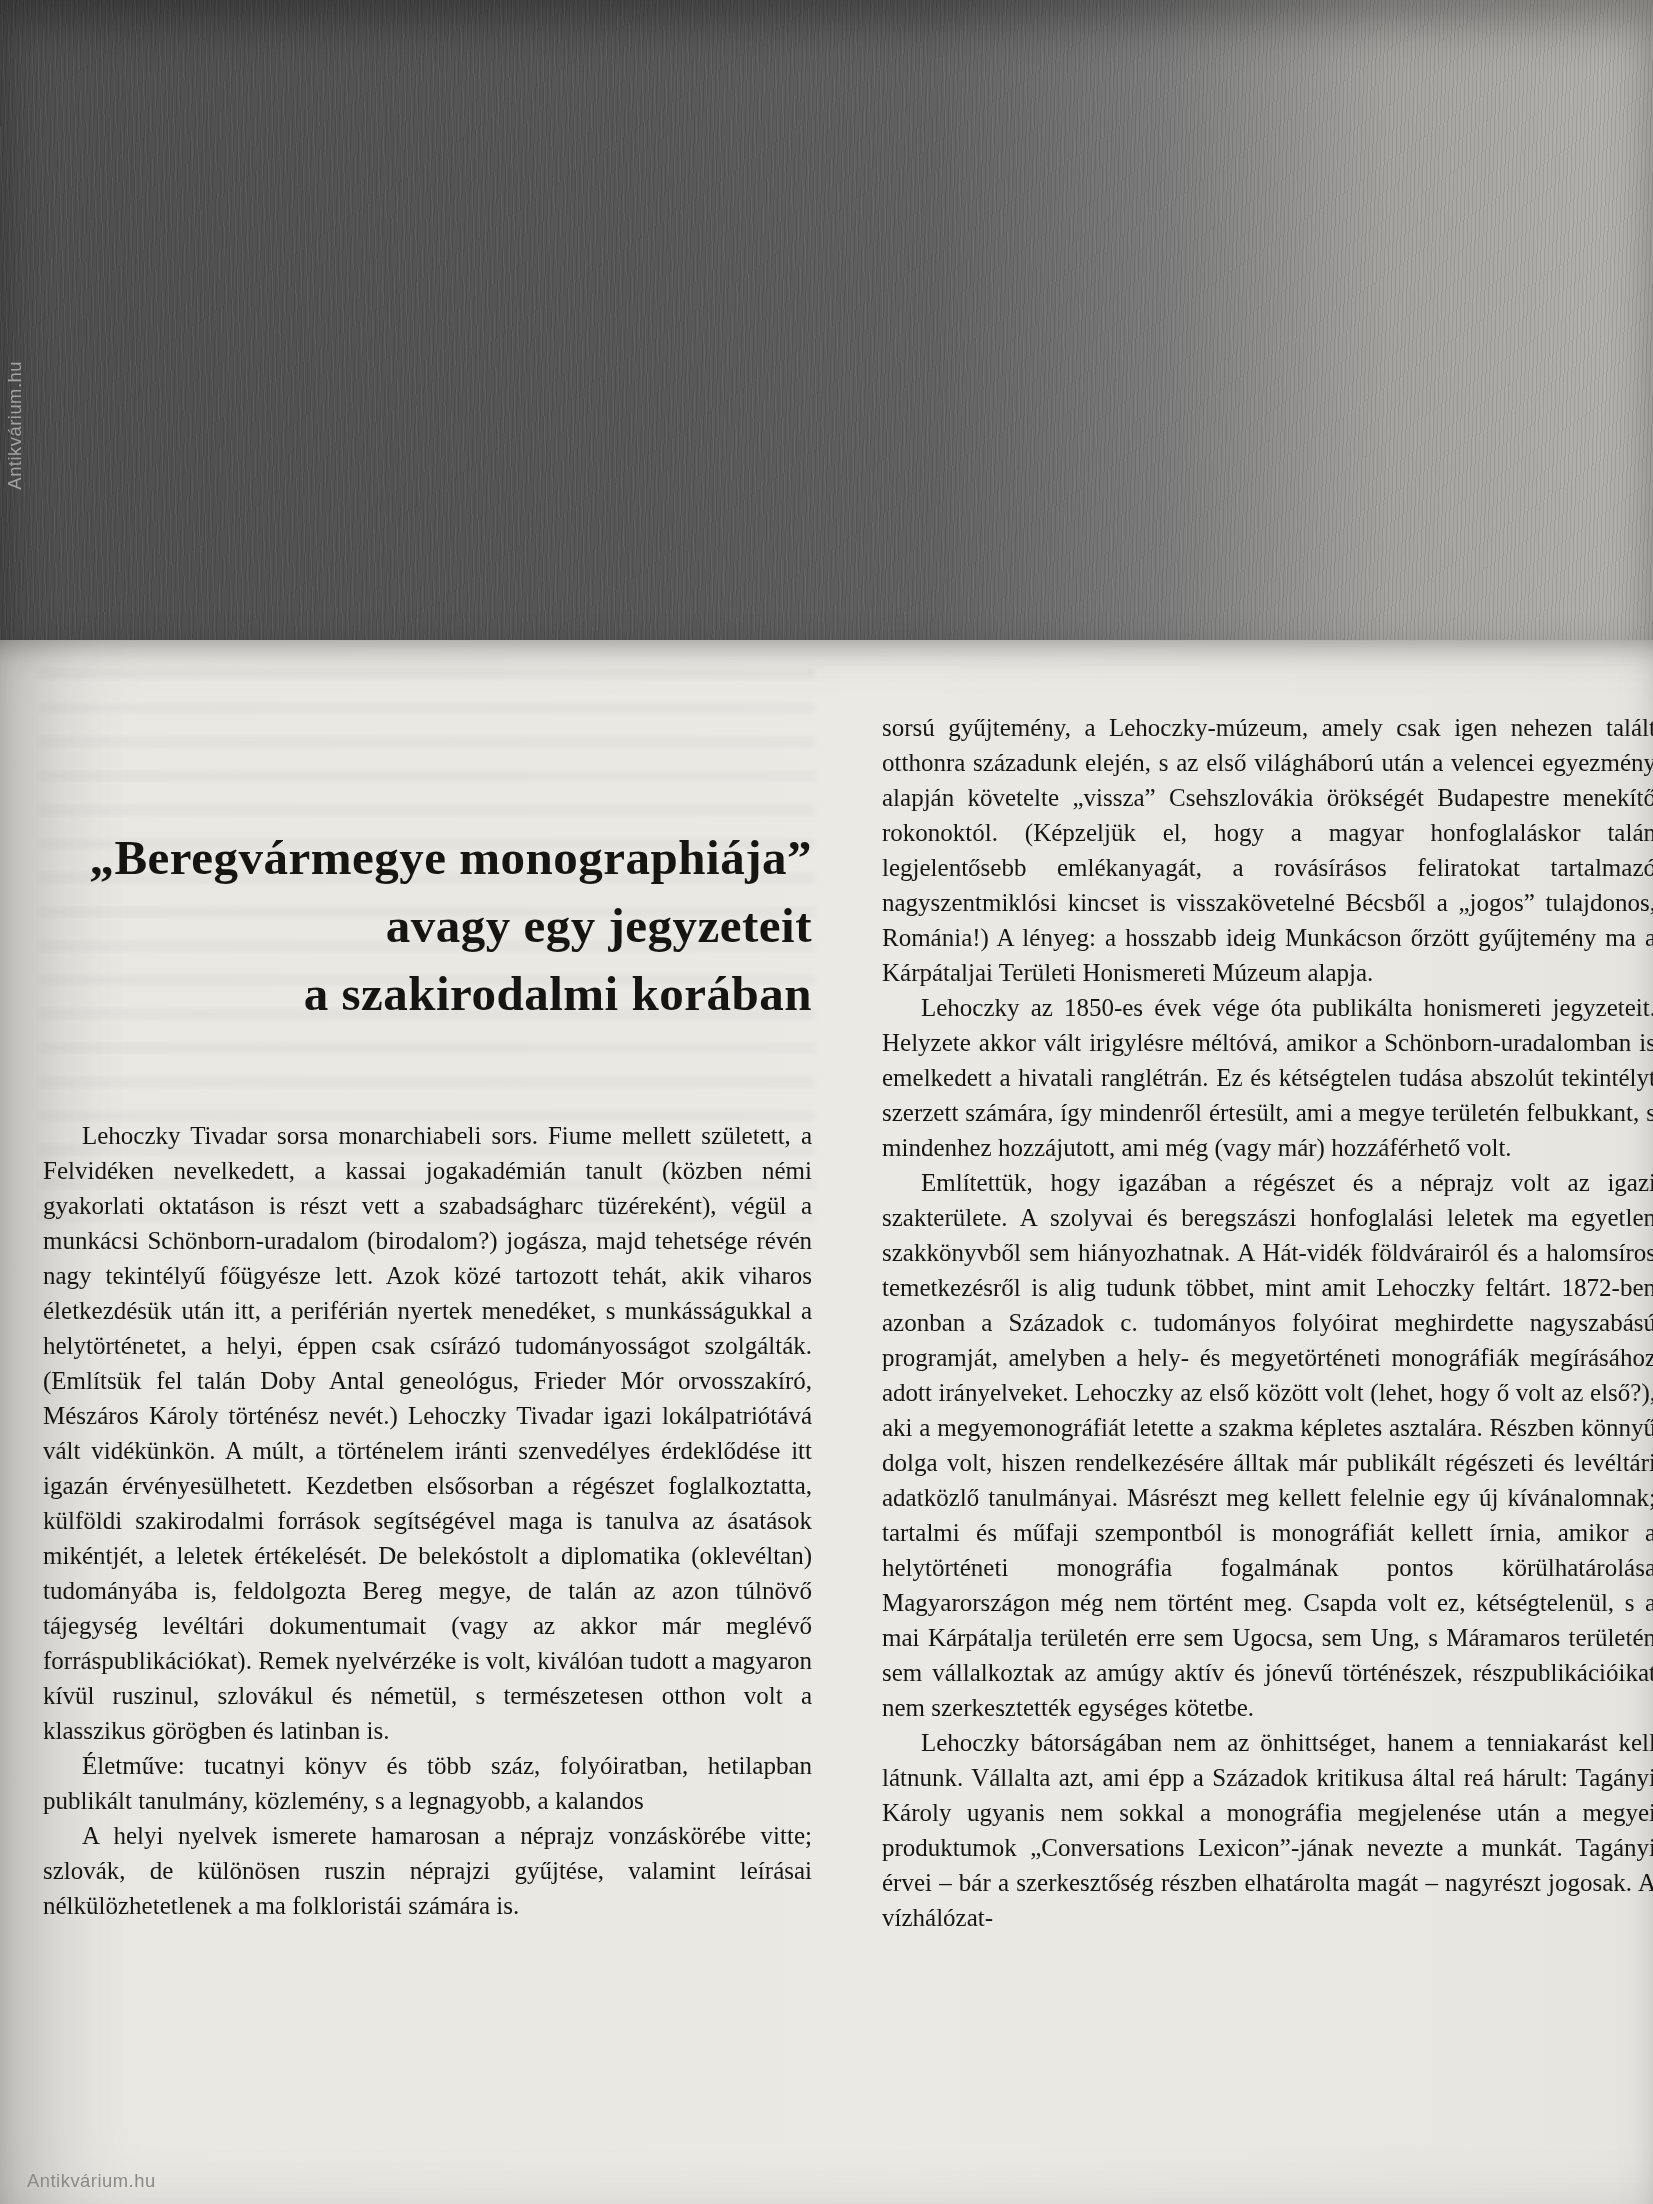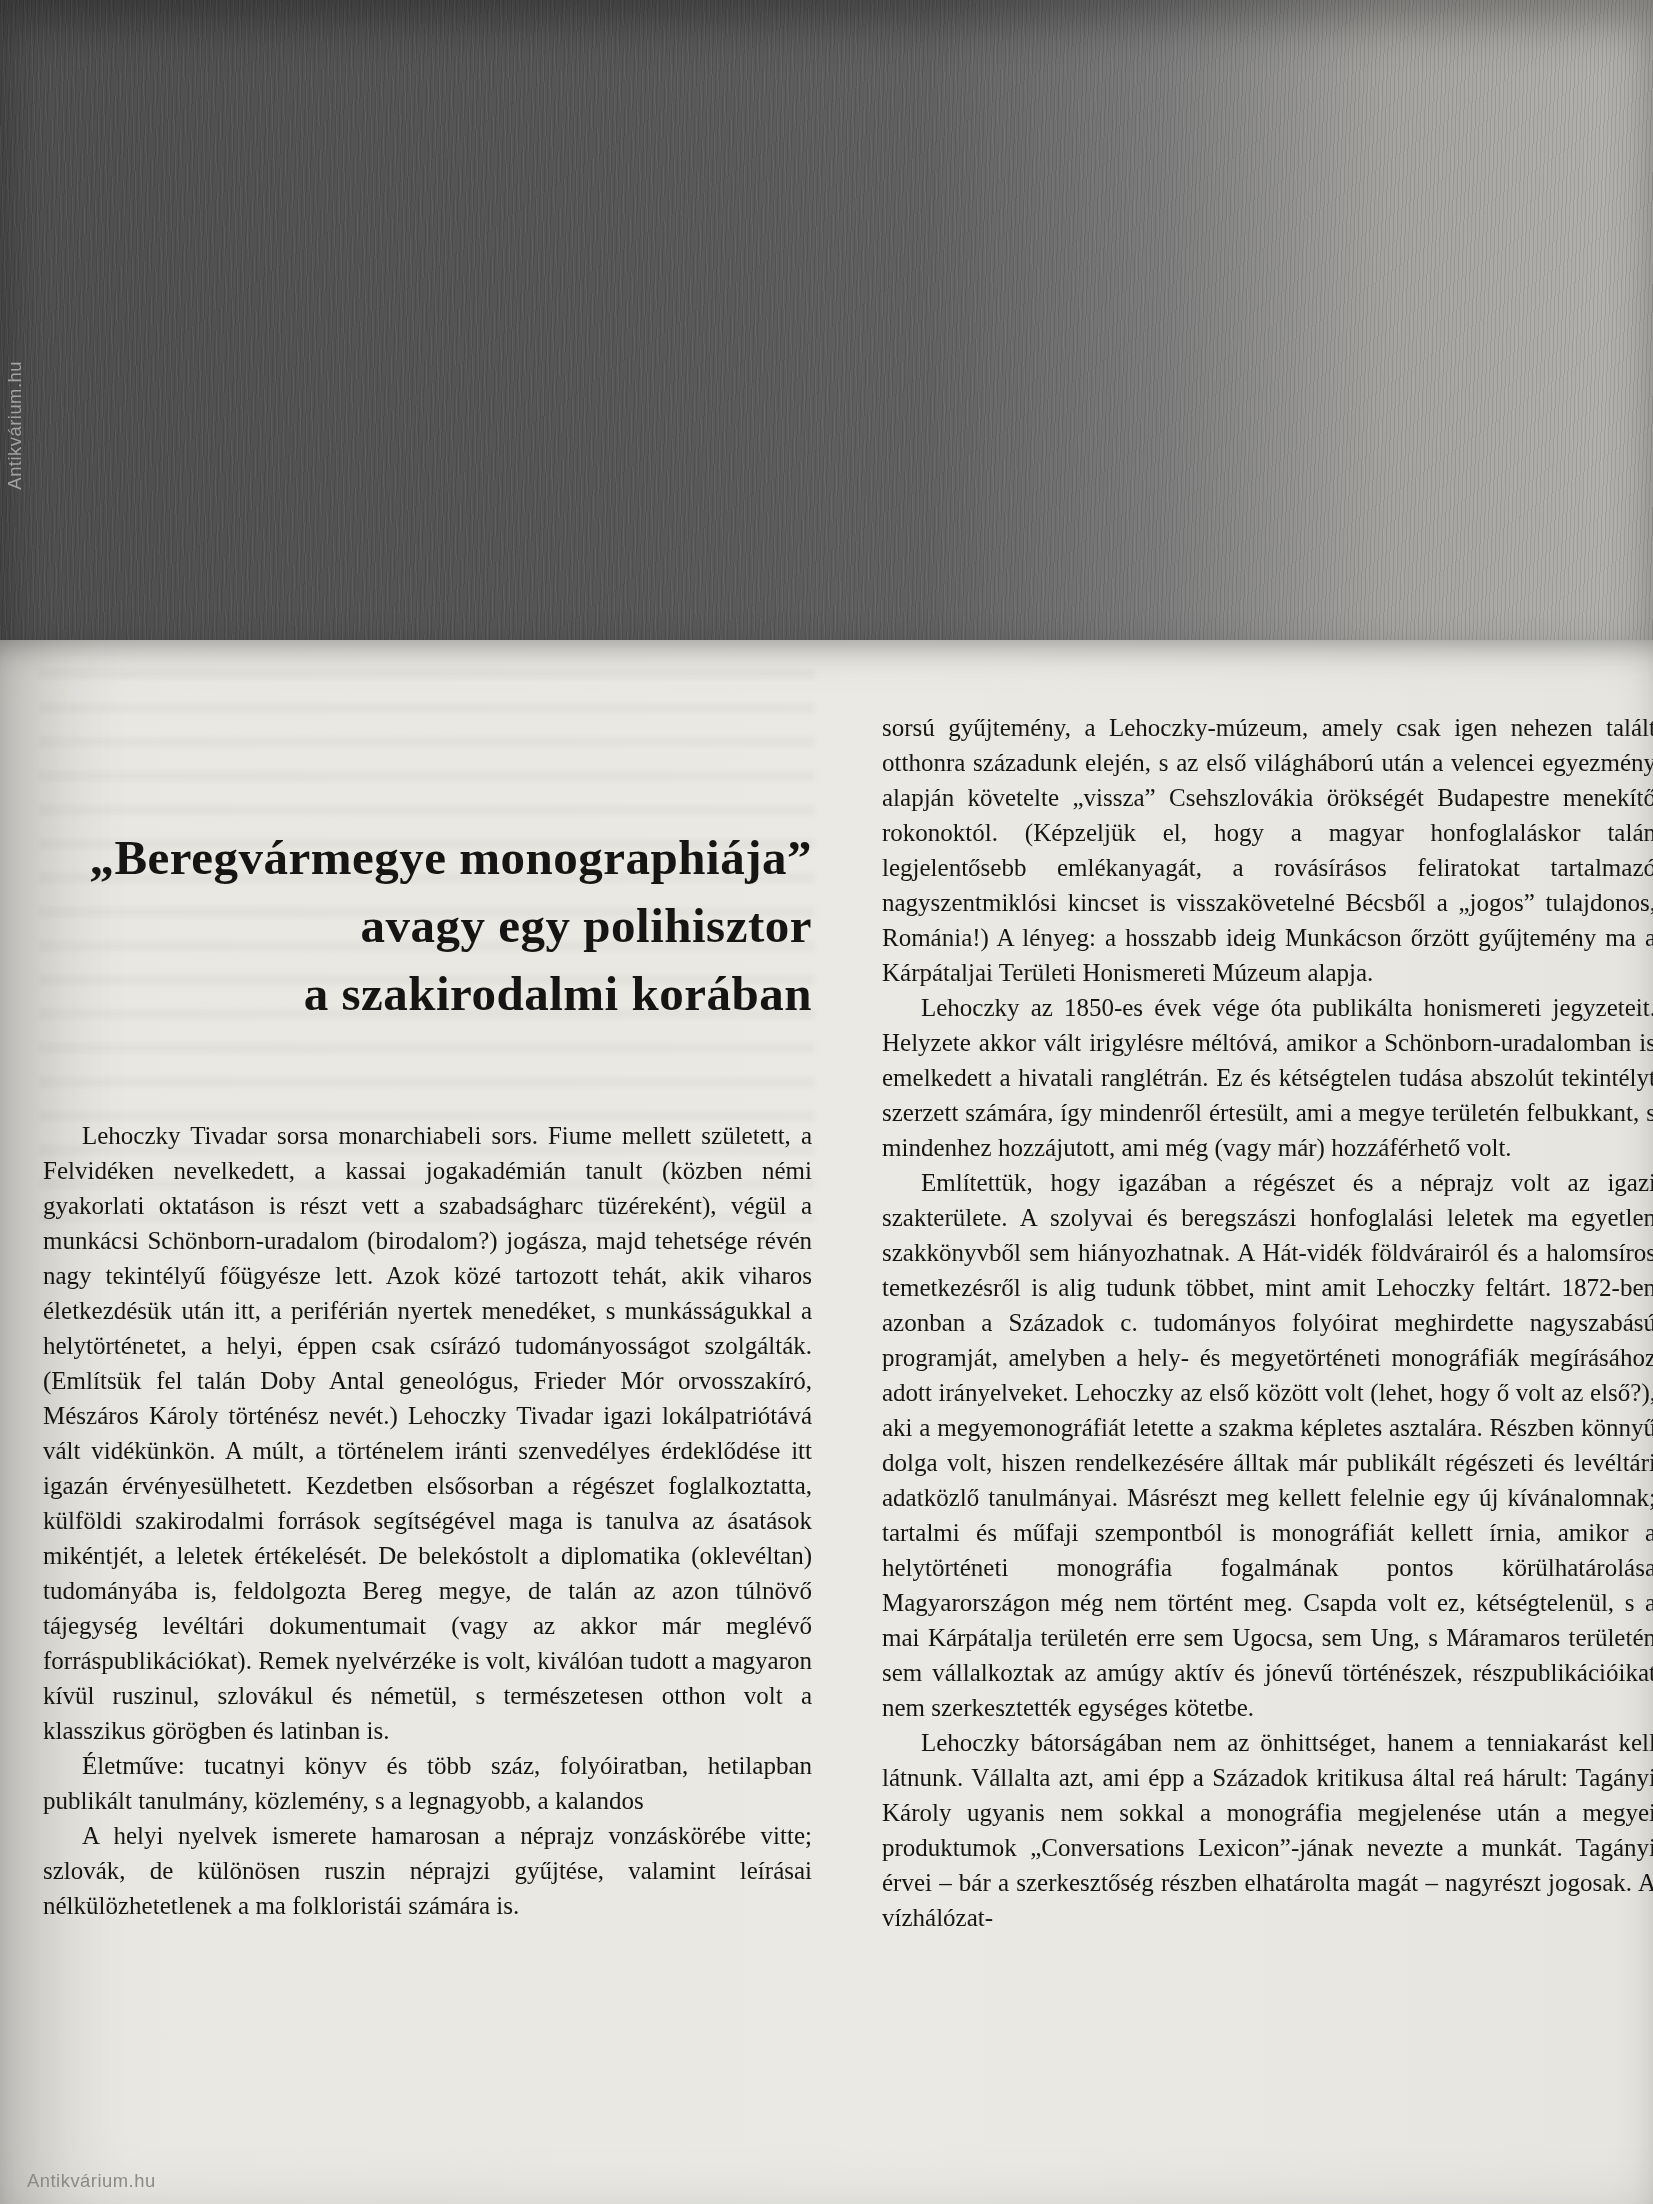--- a/index.html
+++ b/index.html
@@ -80,21 +80,21 @@
 <div class="screen">
 
   <div class="scan-top"></div>
 
   <div class="paper">
     <div class="bleed"></div>
 
     <div class="col col-left">
       <div class="article-title">
           <div class="title-line">„Beregvármegye monographiája”</div>
-          <div class="title-line">avagy  egy polihisztor</div>
+          <div class="title-line">avagy  egy jegyzeteit</div>
           <div class="title-line">a szakirodalmi korában</div>
         </div>
 
       <div class="body-text">
           <p class="indent">Lehoczky Tivadar sorsa monarchiabeli sors. Fiume mellett született, a Felvidéken nevelkedett, a kassai jogakadémián tanult (közben némi gyakorlati oktatáson is részt vett a szabadságharc tüzéreként), végül a munkácsi Schönborn-uradalom (birodalom?) jogásza, majd tehetsége révén nagy tekintélyű főügyésze lett. Azok közé tartozott tehát, akik viharos életkezdésük után itt, a periférián nyertek menedéket, s munkásságukkal a helytörténetet, a helyi, éppen csak csírázó tudományosságot szolgálták. (Említsük fel talán Doby Antal geneológus, Frieder Mór orvosszakíró, Mészáros Károly történész nevét.) Lehoczky Tivadar igazi lokálpatriótává vált vidékünkön. A múlt, a történelem iránti szenvedélyes érdeklődése itt igazán érvényesülhetett. Kezdetben elsősorban a régészet foglalkoztatta, külföldi szakirodalmi források segítségével maga is tanulva az ásatások mikéntjét, a leletek értékelését. De belekóstolt a diplomatika (oklevéltan) tudományába is, feldolgozta Bereg megye, de talán az azon túlnövő tájegység levéltári dokumentumait (vagy az akkor már meglévő forráspublikációkat). Remek nyelvérzéke is volt, kiválóan tudott a magyaron kívül ruszinul, szlovákul és németül, s természetesen otthon volt a klasszikus görögben és latinban is.</p>
           <p class="indent">Életműve: tucatnyi könyv és több száz, folyóiratban, hetilapban publikált tanulmány, közlemény, s a legnagyobb, a kalandos</p>
           <p class="indent">A helyi nyelvek ismerete hamarosan a néprajz vonzáskörébe vitte; szlovák, de különösen ruszin néprajzi gyűjtése, valamint leírásai nélkülözhetetlenek a ma folkloristái számára is.</p>
         </div>
     </div>
 

